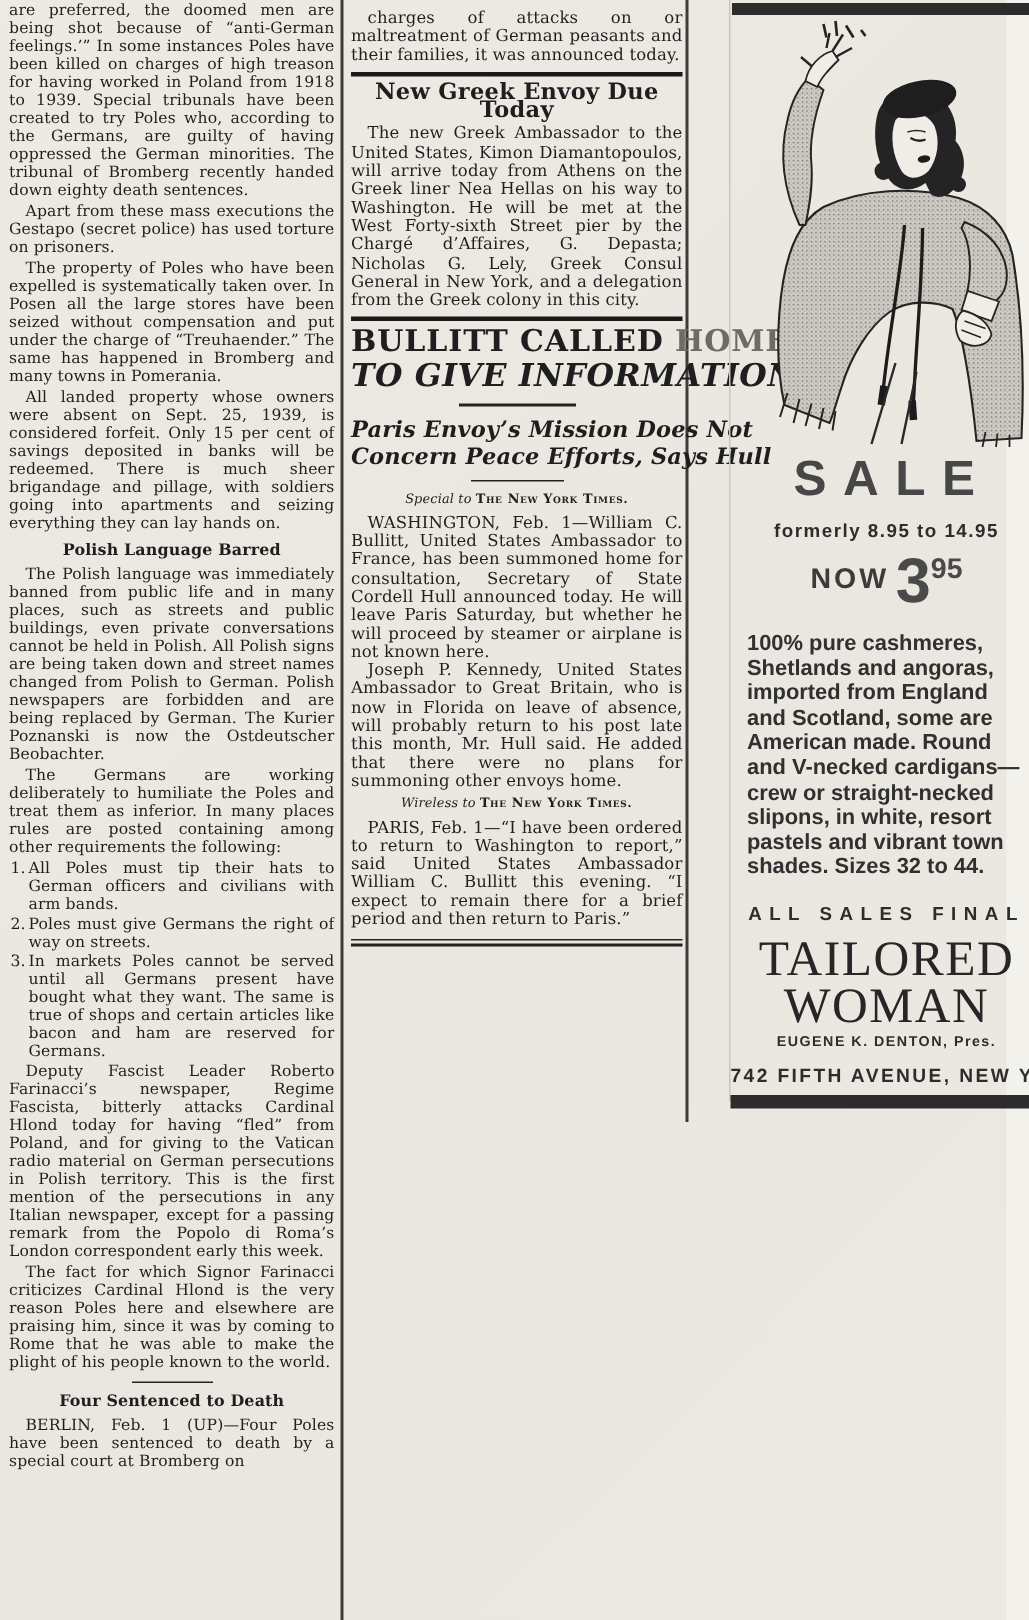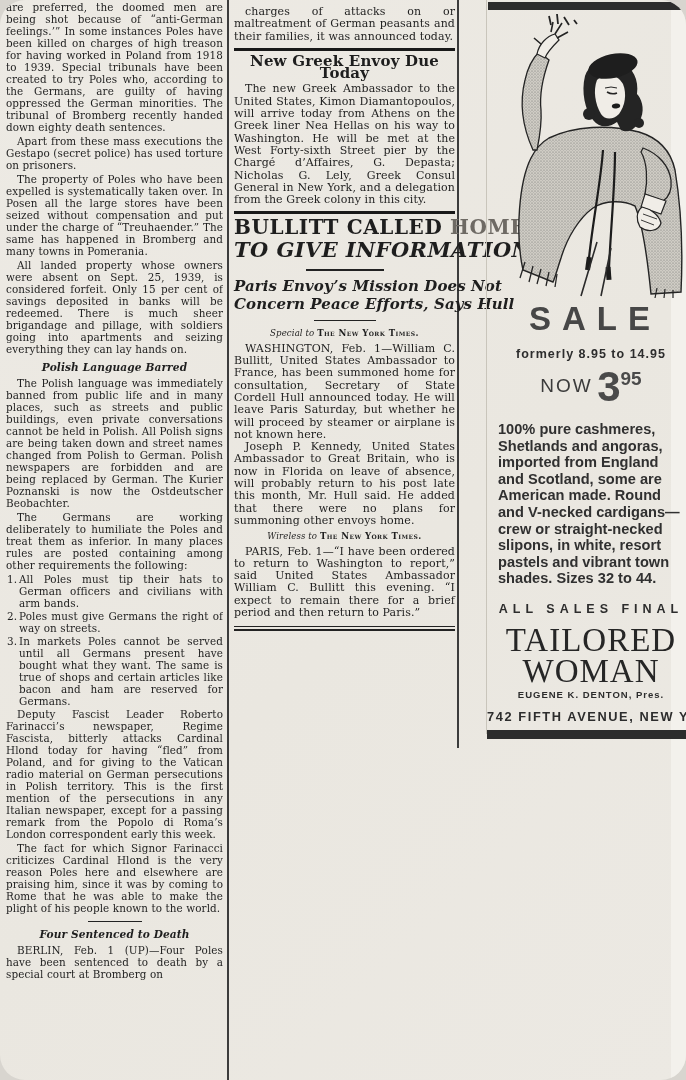--- a/index.html
+++ b/index.html
@@ -1,35 +1,35 @@
 <!DOCTYPE html>
 <html><head>
 <meta charset="utf-8">
 <style>
   html,body { margin:0; padding:0; background:#d8d5cf; }
   .page {
     position:relative; width:686px; height:1080px; overflow:hidden;
     background:linear-gradient(135deg,#edeae4 0%, #eae7e0 55%, #ece9e3 100%);
-    font-family:"DejaVu Serif", serif; color:#1e1e1e;border-radius:25px;
+    font-family:"DejaVu Serif", serif; color:#1e1e1e;
   }
   .right-margin { position:absolute; left:671px; top:0; width:15px; height:1080px; background:#f3f1ec; }
 
   
   .vrule { position:absolute; top:0; width:1.5px; background:#3c3c3c; }
   .vrule.v1 { left:227px; height:1080px; }
   .vrule.v2 { left:457px; height:748px; }
 
   
   .col-left {
     position:absolute; left:6px; top:1px; width:217px; height:1078px; overflow:hidden;
     font-size:10.4px; line-height:12px; text-align:justify; letter-spacing:.1px;
   }
   .col-left p { margin:0 0 2px; text-indent:11px; }
   p.noind { text-indent:0; }
-  .subhead { text-align:center; font-weight:bold; font-size:10.6px; margin:6px 0 4px;font-style:italic; }
+  .subhead { text-align:center; font-weight:bold; font-size:10.6px; margin:6px 0 4px; }
   .li { position:relative; padding-left:13px; margin:0 0 1px; text-align:justify; }
   .li .num { position:absolute; left:1px; top:0; }
   .short-rule { width:54px; border-top:1.6px solid #222; margin:7px auto 4px; }
 
   
   .col-mid {
     position:absolute; left:234px; top:6px; width:221px;
     font-size:11px; line-height:12.3px; text-align:justify; letter-spacing:.1px;
   }
   .col-mid p { margin:0; text-indent:11px; }
@@ -51,21 +51,21 @@
     position:absolute; left:486px; top:0; width:208px; height:734px; text-align:center;
     font-family:"Liberation Sans", sans-serif; color:#2d2d2d;
     border-left:1px solid #c9c5bb; border-right:1px solid #97938a;
   }
   .ad-bar-top { height:8px; background:#2c2c2c; margin:2px 1px 0; }
   .ad-illo { position:relative; height:290px; }
   .ad-sale { font-size:33px; font-weight:bold; letter-spacing:11px; color:#474747; margin-left:8px; }
   .ad-qty  { font-size:30px; font-weight:bold; letter-spacing:1px; color:#4a4a4a; margin-top:2px; }
   .ad-formerly { font-size:12.5px; font-weight:bold; letter-spacing:1px; margin-top:9px; }
   .ad-now { margin-top:2px; height:46px; }
-  .now-word { font-size:19px; font-weight:normal; letter-spacing:2px; position:relative; top:-9px; color:#3b3b3b; }
+  .now-word { font-size:19px; font-weight:bold; letter-spacing:2px; position:relative; top:-9px; color:#3b3b3b; }
   .price-int { font-size:42px; font-weight:bold; color:#4a4a4a; }
   .price-cents { font-size:19px; font-weight:bold; position:relative; top:-16px; color:#4a4a4a;margin-top:21px; }
   .ad-body { font-size:14.6px; line-height:16.6px; font-weight:bold; text-align:left; margin:12px 9px 0 11px; color:#303030; }
   .ad-final { font-size:12.5px; font-weight:bold; letter-spacing:5px; margin-top:15px; }
   .brand { font-family:"Liberation Serif", serif; font-weight:normal; font-size:33px; line-height:31px; letter-spacing:1px; margin-top:9px; color:#262626; }
   .pres { font-size:9.5px; font-weight:bold; letter-spacing:1px; margin-top:2px; }
   .addr { font-size:12.8px; font-weight:bold; letter-spacing:1.6px; margin-top:9px; white-space:nowrap; }
   .ad-bar-bottom { height:9px; background:#2c2c2c; margin-top:6px; }
 </style>
 </head>

